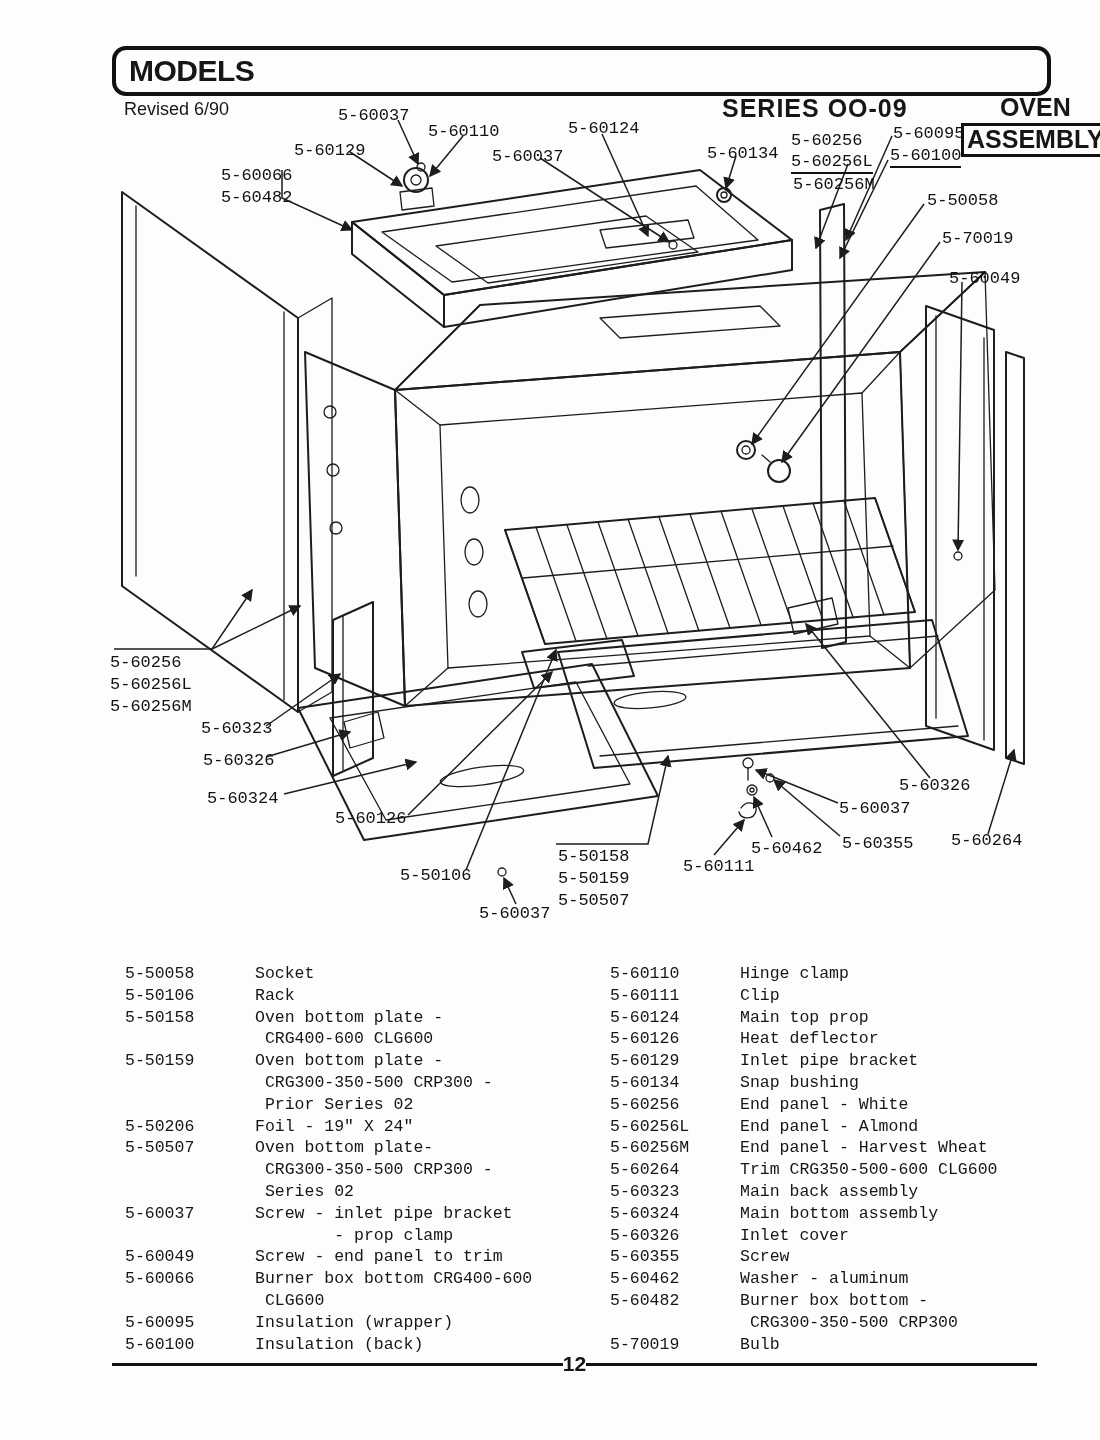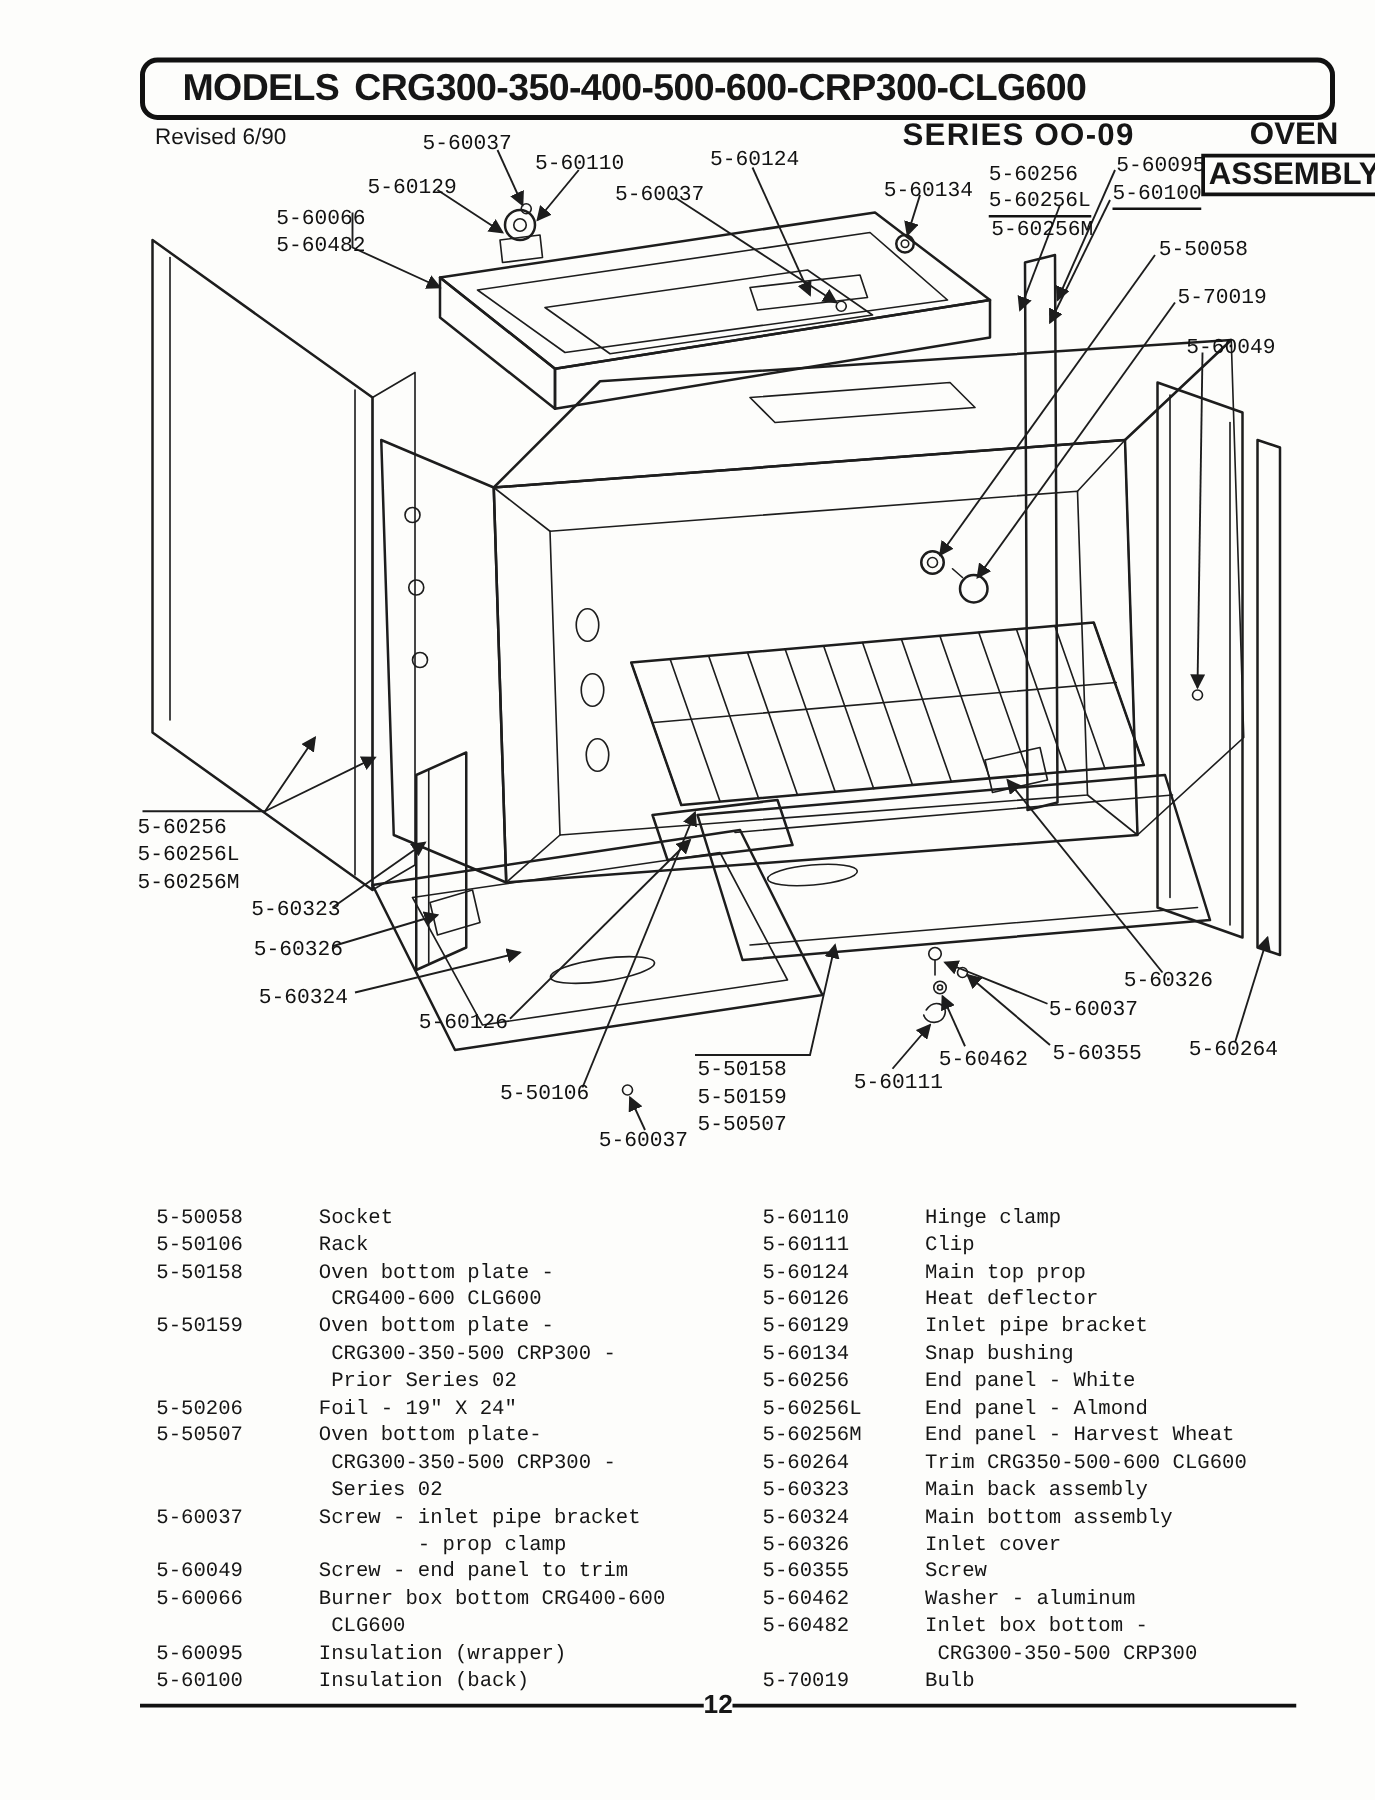--- a/index.html
+++ b/index.html
@@ -5,21 +5,21 @@
   html,body{margin:0;padding:0;background:#ffffff;}
   .page{
     position:relative;width:1100px;height:1440px;background:#fdfdfb;
     color:#161616;font-family:"Liberation Mono","DejaVu Sans Mono",monospace;
     overflow:hidden;
   }
   
   .models-box{
     position:absolute;left:112px;top:46px;width:918px;height:42px;
     border:4px solid #111;border-radius:14px;display:flex;align-items:center;
-    padding-left:30px;font-family:"Liberation Sans",sans-serif;font-weight:700;
+    padding-left:13px;font-family:"Liberation Sans",sans-serif;font-weight:700;
     font-size:30px;letter-spacing:-0.5px;white-space:nowrap;background:#fdfdfb;
   }
   .models-box .mlabel{margin-right:12px;}
   .revised{position:absolute;left:124px;top:99px;font-family:"Liberation Sans",sans-serif;
     font-weight:400;font-size:18px;}
   .series{position:absolute;left:722px;top:94px;font-family:"Liberation Sans",sans-serif;
     font-weight:700;font-size:25px;letter-spacing:1px;}
   .assembly{position:absolute;left:961px;top:94px;text-align:center;
     font-family:"Liberation Sans",sans-serif;font-weight:700;font-size:25px;line-height:1.1;}
   .assembly .boxed{border:3px solid #111;padding:0 3px 1px;display:inline-block;margin-top:1px;}
@@ -43,21 +43,20 @@
   .frule{flex:1;height:3px;background:#111;}
   .pagenum{font-family:"Liberation Sans",sans-serif;font-weight:700;font-size:21px;}
 </style>
 </head>
 <body>
 
 <div class="page">
 
   <div class="models-box">
     <span class="mlabel">MODELS</span>
-    <span>CRG300-350-400-500-600-CRP300-CLG600</span>
   </div>
 
   <div class="revised">Revised 6/90</div>
   <div class="series">SERIES OO-09</div>
 
   <div class="assembly">
     <div>OVEN</div>
     <div class="boxed">ASSEMBLY</div>
   </div>
 
@@ -387,21 +386,21 @@
         <div class="prow">
           <span class="pnum">5-60355</span>
           <span class="pdesc">Screw</span>
         </div>
         <div class="prow">
           <span class="pnum">5-60462</span>
           <span class="pdesc">Washer - aluminum</span>
         </div>
         <div class="prow">
           <span class="pnum">5-60482</span>
-          <span class="pdesc">Inlet box bottom -</span>
+          <span class="pdesc">Burner box bottom -</span>
         </div>
         <div class="prow">
           <span class="pnum"></span>
           <span class="pdesc"> CRG300-350-500 CRP300</span>
         </div>
         <div class="prow">
           <span class="pnum">5-70019</span>
           <span class="pdesc">Bulb</span>
         </div>
       </div>

